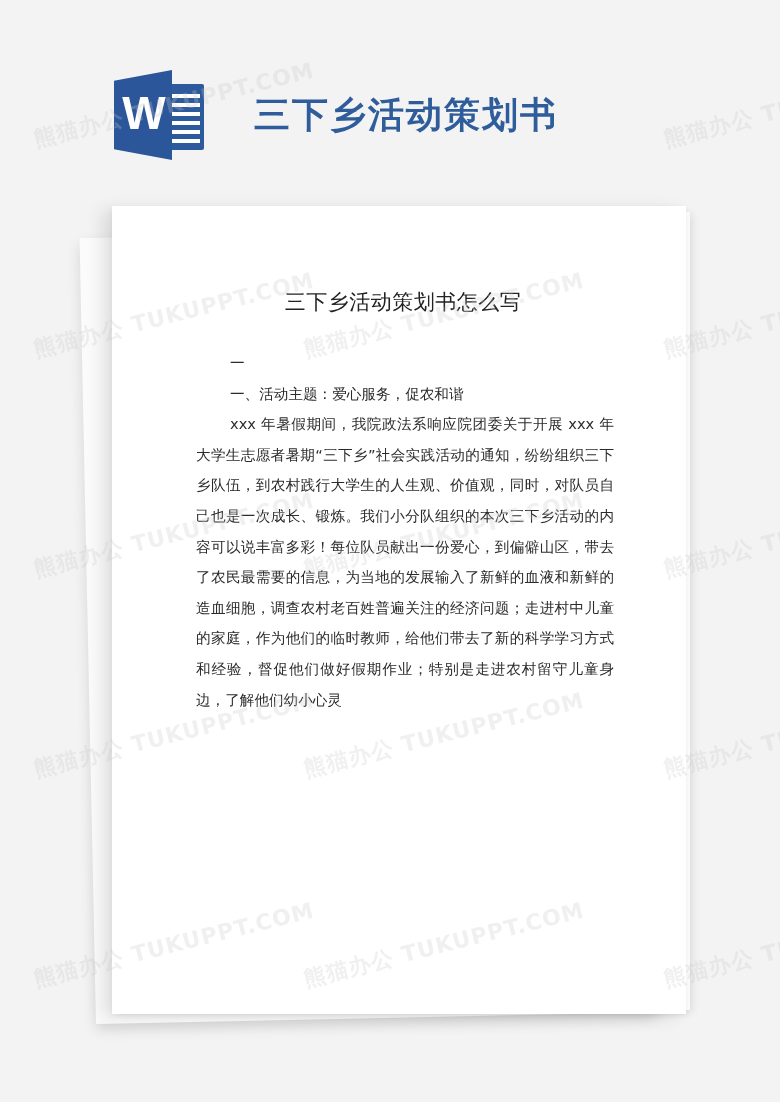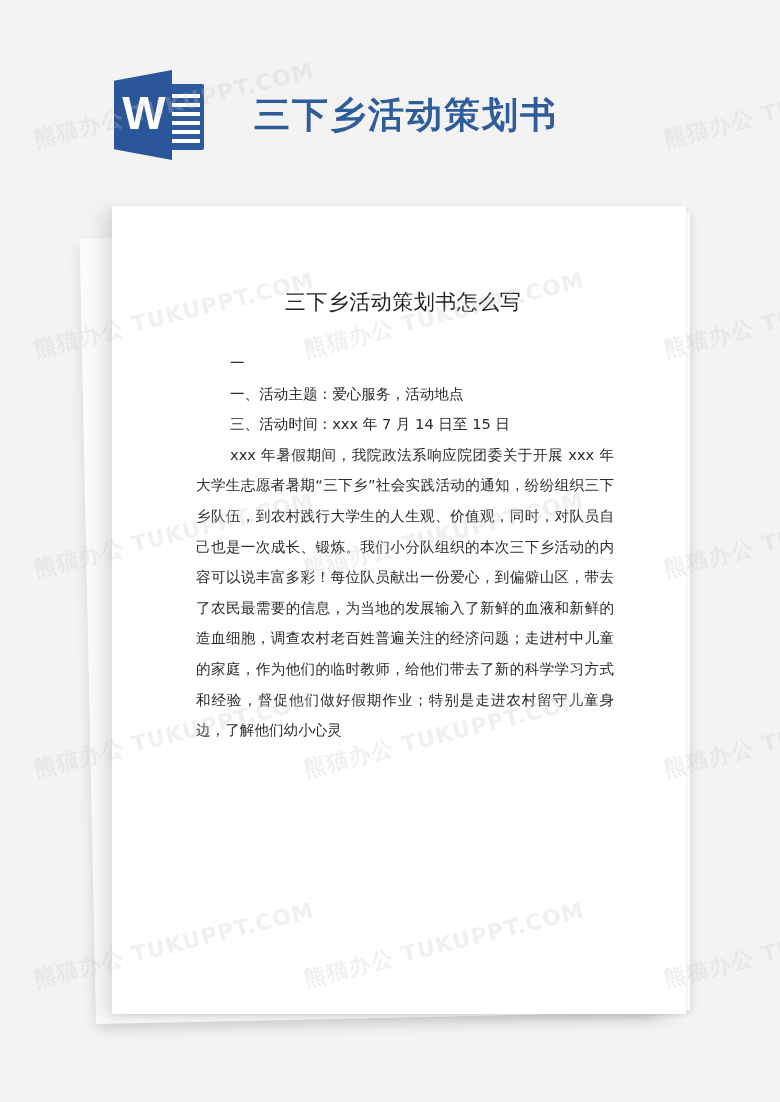--- a/index.html
+++ b/index.html
@@ -167,22 +167,21 @@
   </div>
   <div class="main-title">三下乡活动策划书</div>
 </div>
 
 <div class="paper-back"></div>
 <div class="paper-mid"></div>
 <div class="paper-front">
   <div class="doc-title">三下乡活动策划书怎么写</div>
   <div class="doc-body">
     <p class="item">一</p>
-    <p class="item">一、活动主题：爱心服务，活动地点</p>
-    <p class="item">三、活动时间：xxx 年 7 月 14 日至 15 日</p>
+    <p class="item">一、活动主题：爱心服务，促农和谐</p>
     <p class="indent">xxx 年暑假期间，我院政法系响应院团委关于开展 xxx 年大学生志愿者暑期“三下乡”社会实践活动的通知，纷纷组织三下乡队伍，到农村践行大学生的人生观、价值观，同时，对队员自己也是一次成长、锻炼。我们小分队组织的本次三下乡活动的内容可以说丰富多彩！每位队员献出一份爱心，到偏僻山区，带去了农民最需要的信息，为当地的发展输入了新鲜的血液和新鲜的造血细胞，调查农村老百姓普遍关注的经济问题；走进村中儿童的家庭，作为他们的临时教师，给他们带去了新的科学学习方式和经验，督促他们做好假期作业；特别是走进农村留守儿童身边，了解他们幼小心灵</p>
   </div>
 </div>
 
 <div class="wm" style="left:30px; top:300px;">熊猫办公 TUKUPPT.COM</div>
 <div class="wm" style="left:300px; top:300px;">熊猫办公 TUKUPPT.COM</div>
 <div class="wm" style="left:660px; top:90px;">熊猫办公 TUKUPPT.COM</div>
 <div class="wm" style="left:660px; top:300px;">熊猫办公 TUKUPPT.COM</div>
 <div class="wm" style="left:30px; top:520px;">熊猫办公 TUKUPPT.COM</div>
 <div class="wm" style="left:300px; top:520px;">熊猫办公 TUKUPPT.COM</div>

